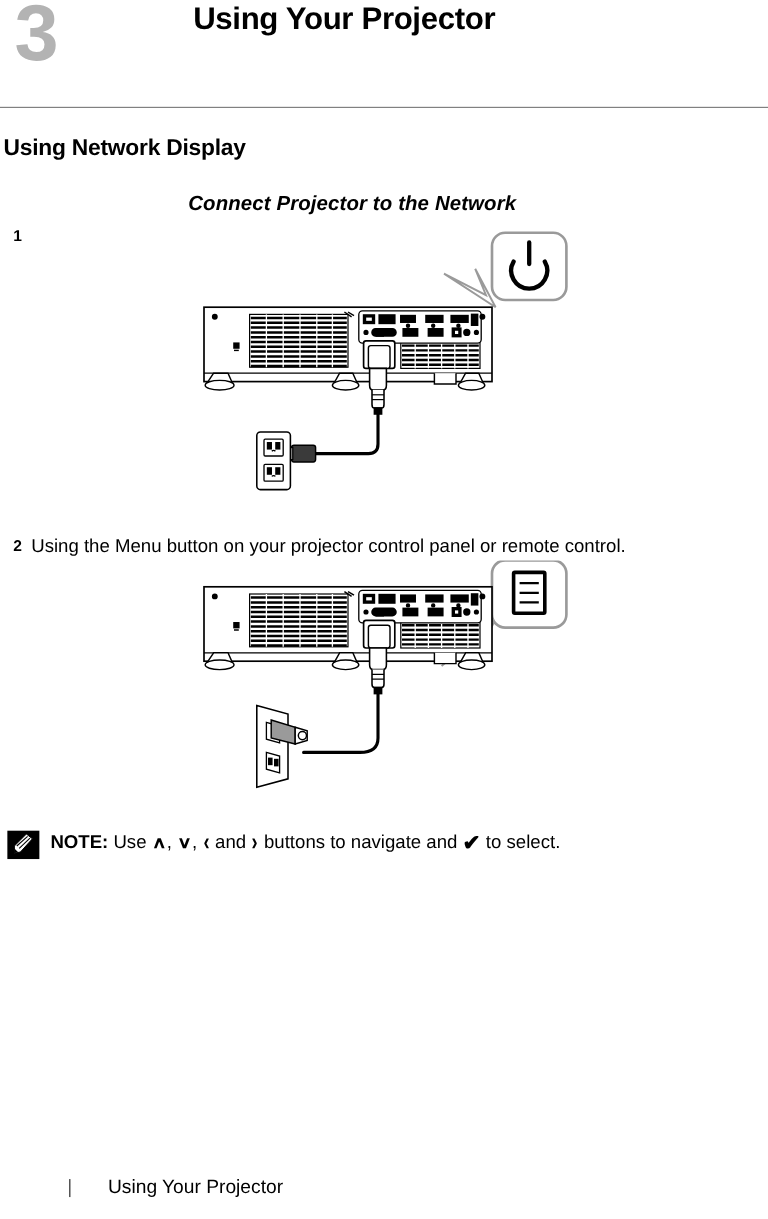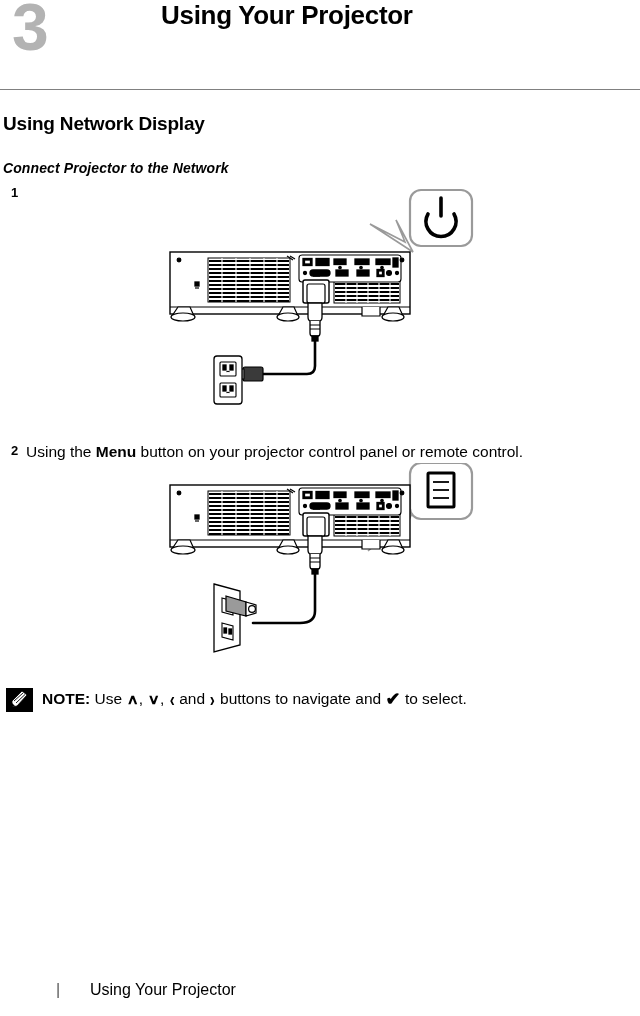--- a/index.html
+++ b/index.html
@@ -67,42 +67,43 @@
     letter-spacing: -0.2px;
   }
   .h2 {
     margin: 26px 0 0 3px;
     font-size: 15px;
     font-weight: bold;
     letter-spacing: -0.1px;
   }
   .h3 {
     margin: 25px 0 0 3px;
-    font-size: 14px;
+    font-size: 17px;
     font-weight: bold;
     font-style: italic;
     letter-spacing: 0.1px;
+    text-align: center;
   }
 
   .step {
     position: relative;
     margin: 8px 0 0 0;
     padding-left: 26px;
     font-size: 15.5px;
     line-height: 1.33;
     max-width: 612px;
   }
   .step-num {
     position: absolute;
     left: 11px;
     top: 0;
     font-size: 13px;
     font-weight: bold;
   }
-  .step b { font-weight: bold; }
+  .step b { font-weight: normal; }
 
   
   .figure {
     position: relative;
     width: 640px;
   }
   .fig-1 { height: 250px; }
   .fig-2 { height: 205px; }
 
   

